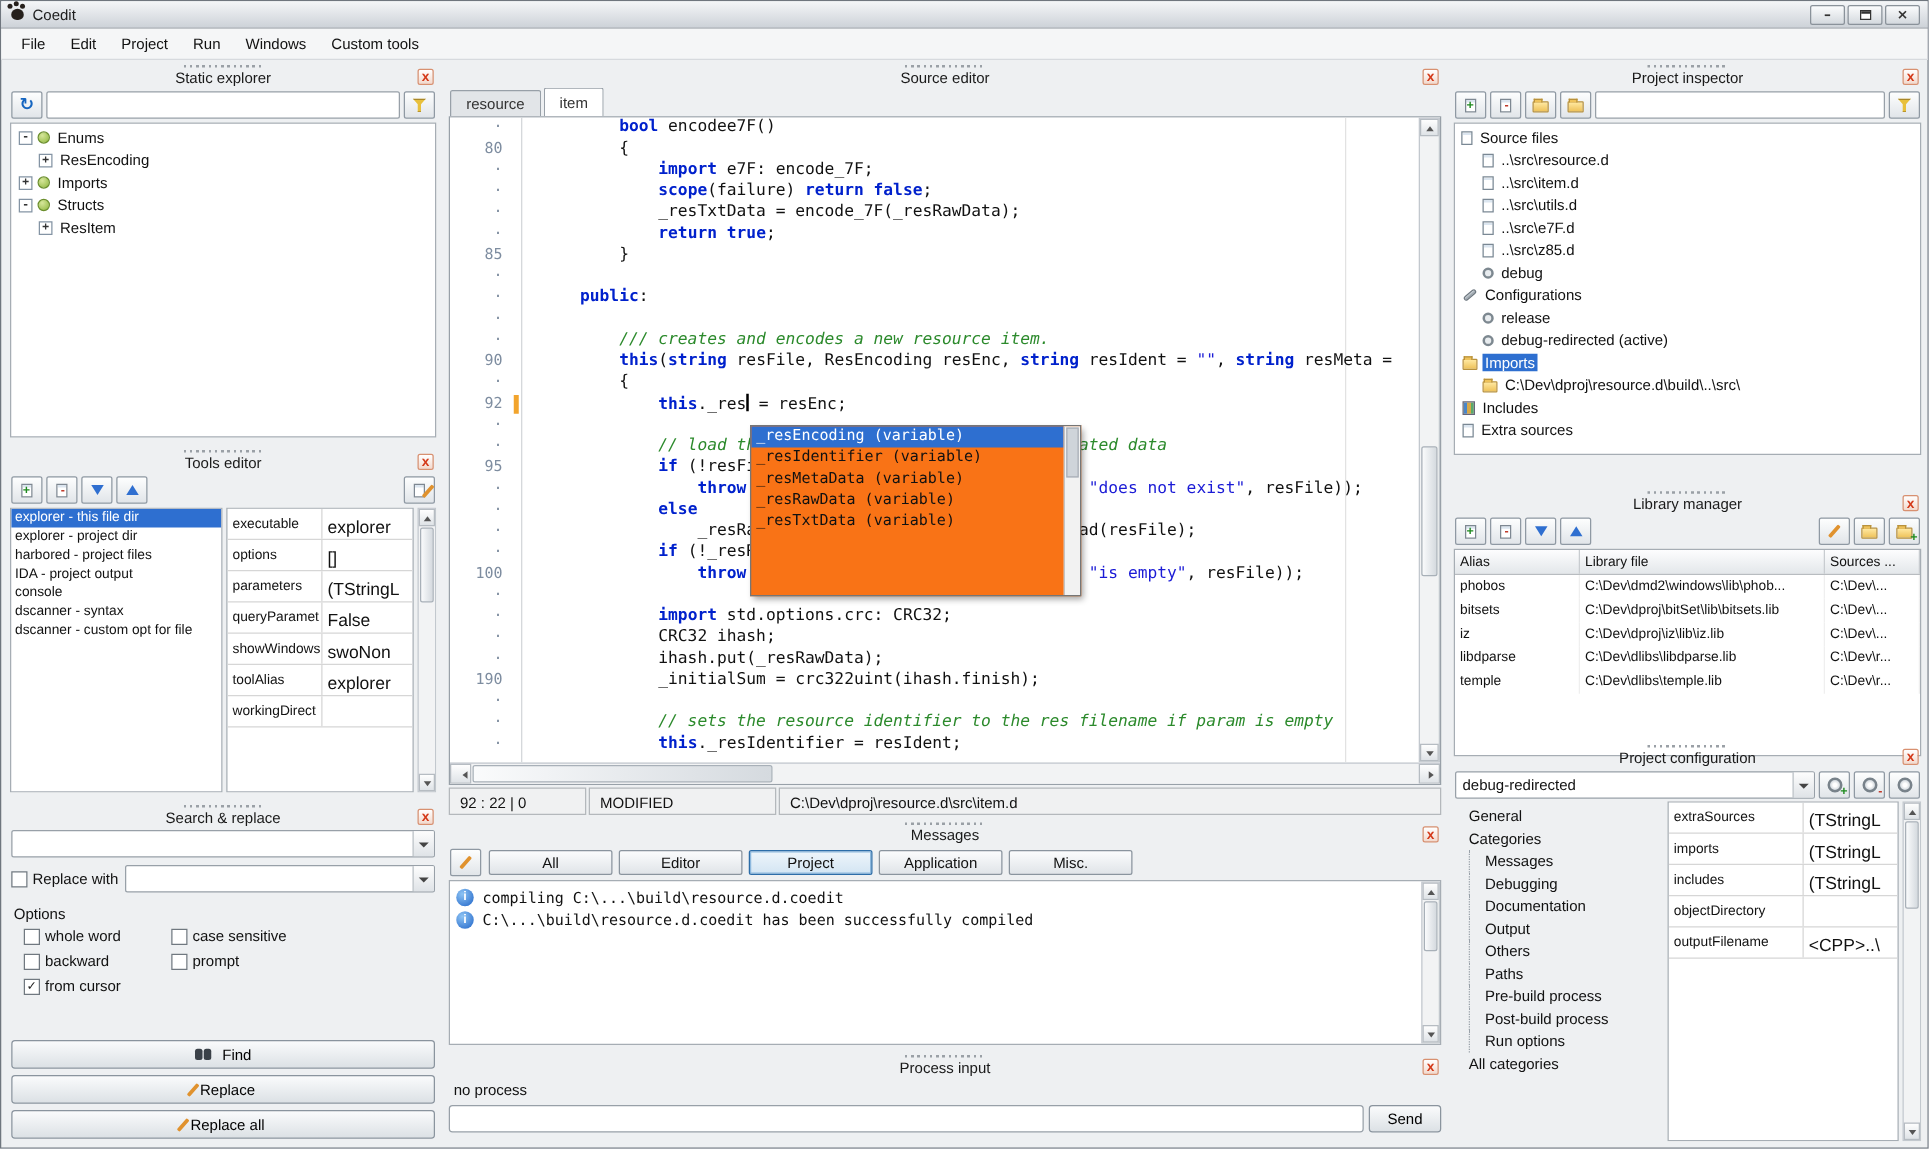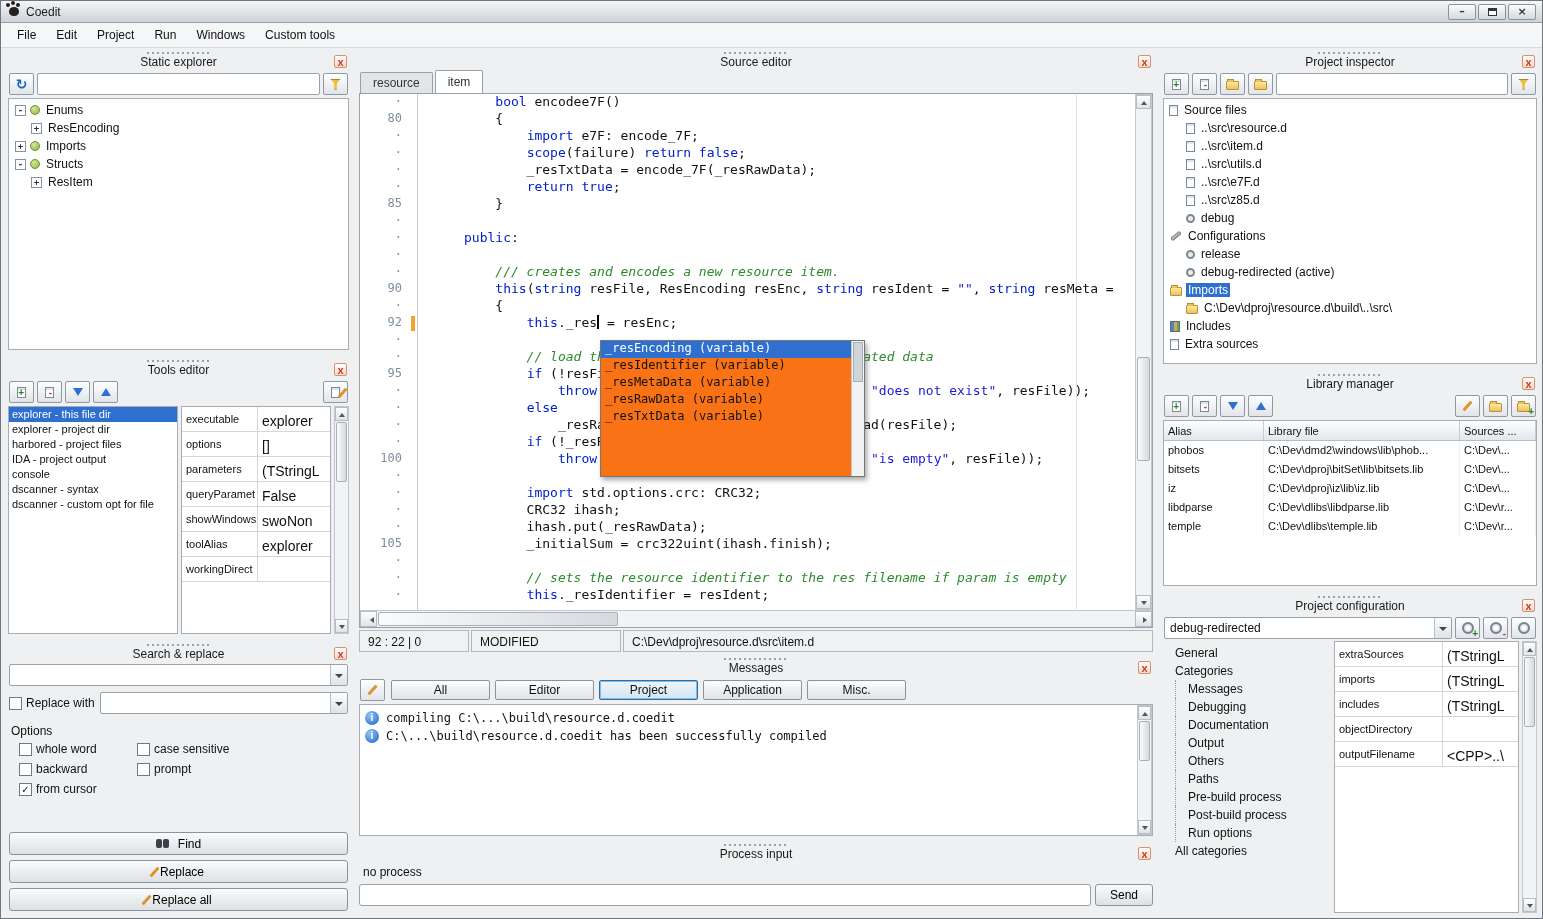--- a/index.html
+++ b/index.html
@@ -107,21 +107,21 @@
 .tab.active{background:#fff;height:23px;line-height:22px;}
 .edbox{flex:1;border:1px solid #98a0a8;display:flex;flex-direction:column;background:#fff;overflow:hidden;}
 .edwrap{flex:1;display:flex;overflow:hidden;}
 #ed-gutter{width:58px;background:#fff;border-right:1px solid #c8ccd0;flex:0 0 58px;}
 .gl{height:17px;line-height:17px;text-align:right;padding-right:15px;font:12px "DejaVu Sans Mono",monospace;color:#7e8da0;position:relative;}
 .gl.mark::after{content:"";position:absolute;right:2px;top:1px;width:4px;height:15px;background:#f2a42c;}
 .codearea{flex:1;position:relative;overflow:hidden;background:#fff;}
 .marginguide{position:absolute;top:0;bottom:0;left:658px;width:1px;background:#e2e2e2;}
 #ed-code{position:relative;}
 .cl{height:17px;line-height:17px;font:13px "DejaVu Sans Mono",monospace;white-space:pre;padding-left:46px;}
-.kw{color:#0021cc;font-weight:normal;}
+.kw{color:#0021cc;font-weight:bold;}
 .cm{color:#2c8a2c;font-style:italic;}
 .st{color:#1b1bd6;}
 .cur{display:inline-block;width:2px;height:14px;background:#000;vertical-align:-2px;}
 #completion{position:absolute;left:182px;top:246px;width:265px;height:137px;background:#f97316;border:1px solid #767676;box-shadow:2px 3px 5px rgba(0,0,0,.35);display:flex;}
 #completion-list{flex:1;overflow:hidden;}
 .crow{height:17px;line-height:17px;font:12px "DejaVu Sans Mono",monospace;padding-left:4px;white-space:nowrap;overflow:hidden;}
 .crow.selected{background:#2e6fd0;color:#fff;}
 .csb{width:13px;border-left:1px solid #c4c4c4;background:#f2f2f2;position:relative;flex:0 0 13px;}
 .csbt{position:absolute;top:1px;left:1px;width:10px;height:40px;background:#cfd4da;border:1px solid #a8aeb6;}
 .statusbar{flex:0 0 24px;display:flex;gap:2px;padding-top:2px;}
@@ -400,21 +400,21 @@
             <div class="gl">95</div>
             <div class="gl">·</div>
             <div class="gl">·</div>
             <div class="gl">·</div>
             <div class="gl">·</div>
             <div class="gl">100</div>
             <div class="gl">·</div>
             <div class="gl">·</div>
             <div class="gl">·</div>
             <div class="gl">·</div>
-            <div class="gl">105</div>
+            <div class="gl">190</div>
             <div class="gl">·</div>
             <div class="gl">·</div>
             <div class="gl">·</div>
           </div>
         <div class="codearea">
           <div class="marginguide"></div>
           <div id="ed-code">
               <div class="cl"><span class="pl">    </span><span class="kw">bool</span><span class="pl"> encodee7F()</span></div>
               <div class="cl"><span class="pl">    {</span></div>
               <div class="cl"><span class="pl">        </span><span class="kw">import</span><span class="pl"> e7F: encode_7F;</span></div>
@@ -609,21 +609,21 @@
           <span class="tico tico-books"></span>
           <span class="tlabel">Includes</span>
         </div>
         <div class="trow" style="padding-left: 6px;">
           <span class="tico tico-page"></span>
           <span class="tlabel">Extra sources</span>
         </div>
       </div>
   </div>
 
-  <div class="panel" id="p-library" style="left:1159px;top:370px;width:380px;height:218px;">
+  <div class="panel" id="p-library" style="left:1159px;top:389px;width:380px;height:218px;">
     <div class="phead">
       <div class="pdots"></div>
       <span class="ptitle">Library manager</span>
       <span class="pclose">x</span>
     </div>
     <div class="tbar">
       <span class="tbtn">
           <span class="i-doc">
             <span class="badge green"></span>
           </span>

